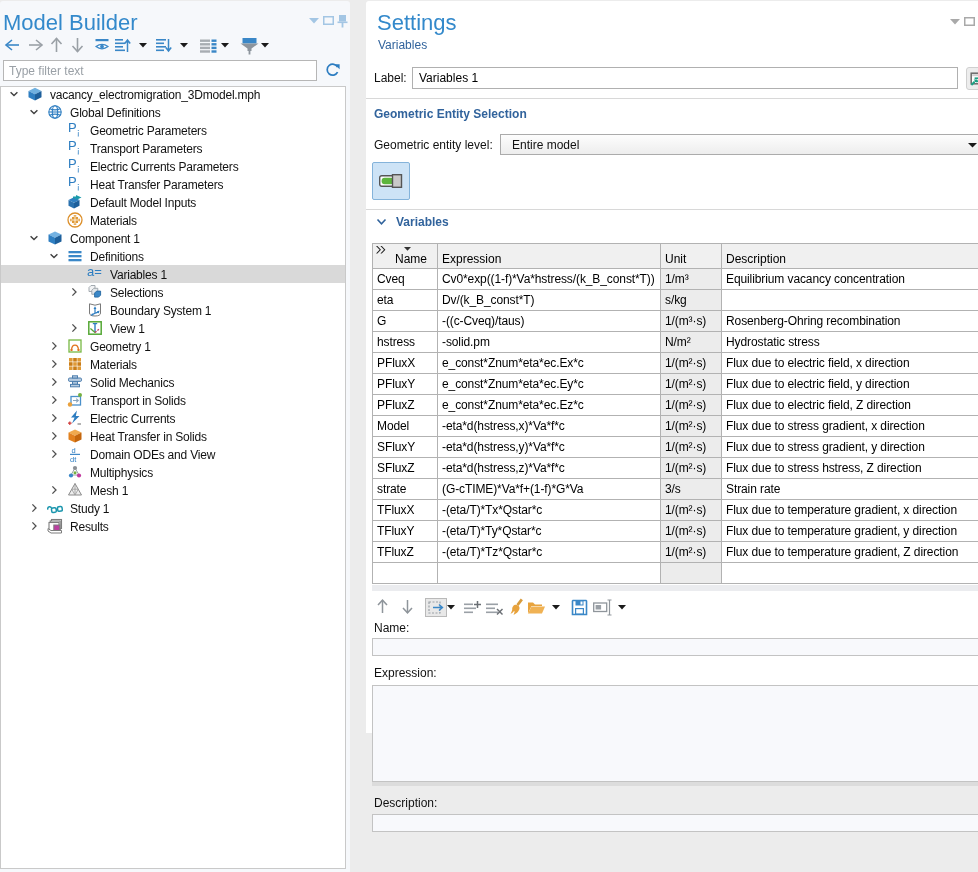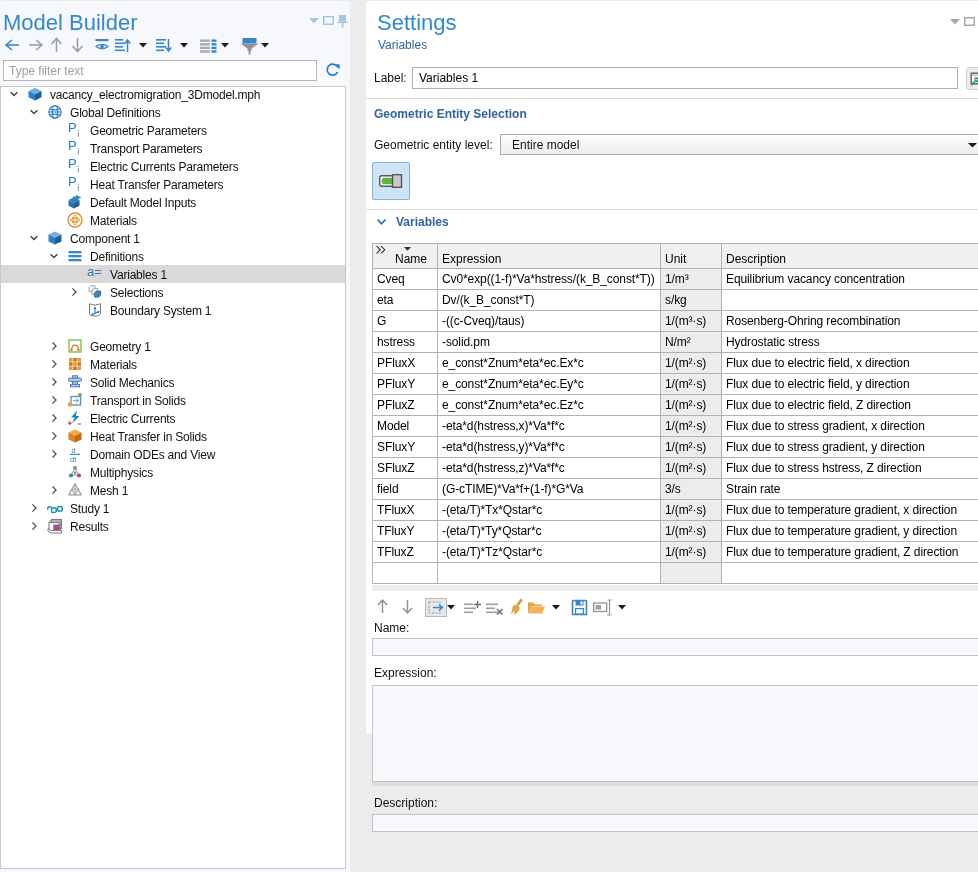--- a/index.html
+++ b/index.html
@@ -259,20 +259,37 @@
               <line x1="8" y1="11.2" x2="5.2" y2="12.6"></line>
             </g>
             <g fill="#2d7dc1">
               <polygon points="8,4.2 6.6,7 9.4,7"></polygon>
               <polygon points="12.6,8.6 11.8,11.4 9.8,9.4"></polygon>
               <polygon points="3.6,13.4 6.4,13.4 5.2,11.2"></polygon>
             </g>
           </svg>
         </span>
         <span class="abs txt" style="left:105px;top:2.5px;">Boundary System 1</span>
+      </div>
+<div class="trow" style="top:232px;">
+        <span class="abs" style="left:66px;top:2px;">
+          <svg width="14" height="14" viewBox="0 0 14 14">
+            <path d="M5.4 3.4 L9 7 L5.4 10.6" fill="none" stroke="#4f4f4f" stroke-width="1.3"></path>
+          </svg>
+        </span>
+        <span class="abs" style="left:86px;top:1px;width:16px;height:16px;">
+          <svg width="16" height="16" viewBox="0 0 16 16">
+            <rect x="1.8" y="1.8" width="12.4" height="12.4" fill="#fff" stroke="#56a836" stroke-width="1.5"></rect>
+            <line x1="8" y1="3.6" x2="8" y2="12.6" stroke="#2d7dc1" stroke-width="1.4"></line>
+            <line x1="5.8" y1="3.6" x2="10.2" y2="3.6" stroke="#2d7dc1" stroke-width="1.2"></line>
+            <line x1="8" y1="12.6" x2="3.4" y2="8.6" stroke="#56a836" stroke-width="1.3"></line>
+            <line x1="8" y1="12.6" x2="12.6" y2="8.6" stroke="#c03b68" stroke-width="1.3" stroke-dasharray="2,1.2"></line>
+          </svg>
+        </span>
+        <span class="abs txt" style="left:105px;top:2.5px;">View 1</span>
       </div>
 <div class="trow" style="top:250px;">
         <span class="abs" style="left:46px;top:2px;">
           <svg width="14" height="14" viewBox="0 0 14 14">
             <path d="M5.4 3.4 L9 7 L5.4 10.6" fill="none" stroke="#4f4f4f" stroke-width="1.3"></path>
           </svg>
         </span>
         <span class="abs" style="left:66px;top:1px;width:16px;height:16px;">
           <svg width="16" height="16" viewBox="0 0 16 16">
             <rect x="2" y="2" width="12" height="12" fill="#fff" stroke="#78b844" stroke-width="1.3"></rect>
@@ -575,21 +592,21 @@
           <td class="u">1/(m²·s)</td>
           <td>Flux due to stress gradient, y direction</td>
         </tr>
 <tr>
           <td>SFluxZ</td>
           <td>-eta*d(hstress,z)*Va*f*c</td>
           <td class="u">1/(m²·s)</td>
           <td>Flux due to stress hstress, Z direction</td>
         </tr>
 <tr>
-          <td>field</td>
+          <td>strate</td>
           <td>(G-cTIME)*Va*f+(1-f)*G*Va</td>
           <td class="u">3/s</td>
           <td>Strain rate</td>
         </tr>
 <tr>
           <td>TFluxX</td>
           <td>-(eta/T)*Tx*Qstar*c</td>
           <td class="u">1/(m²·s)</td>
           <td>Flux due to temperature gradient, x direction</td>
         </tr>

